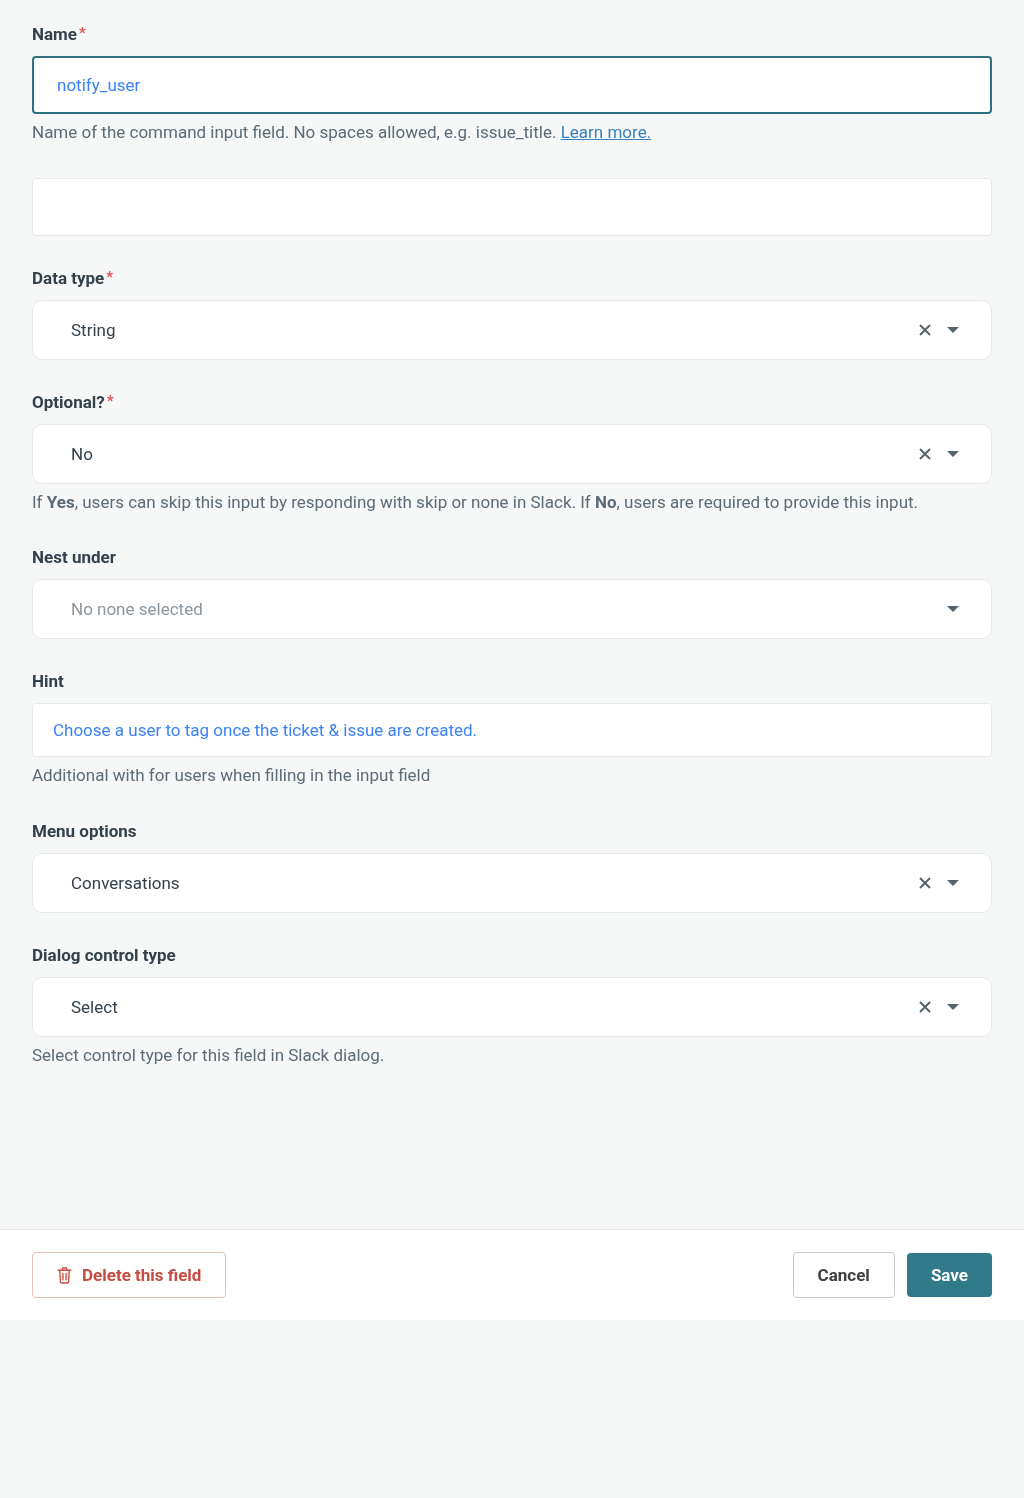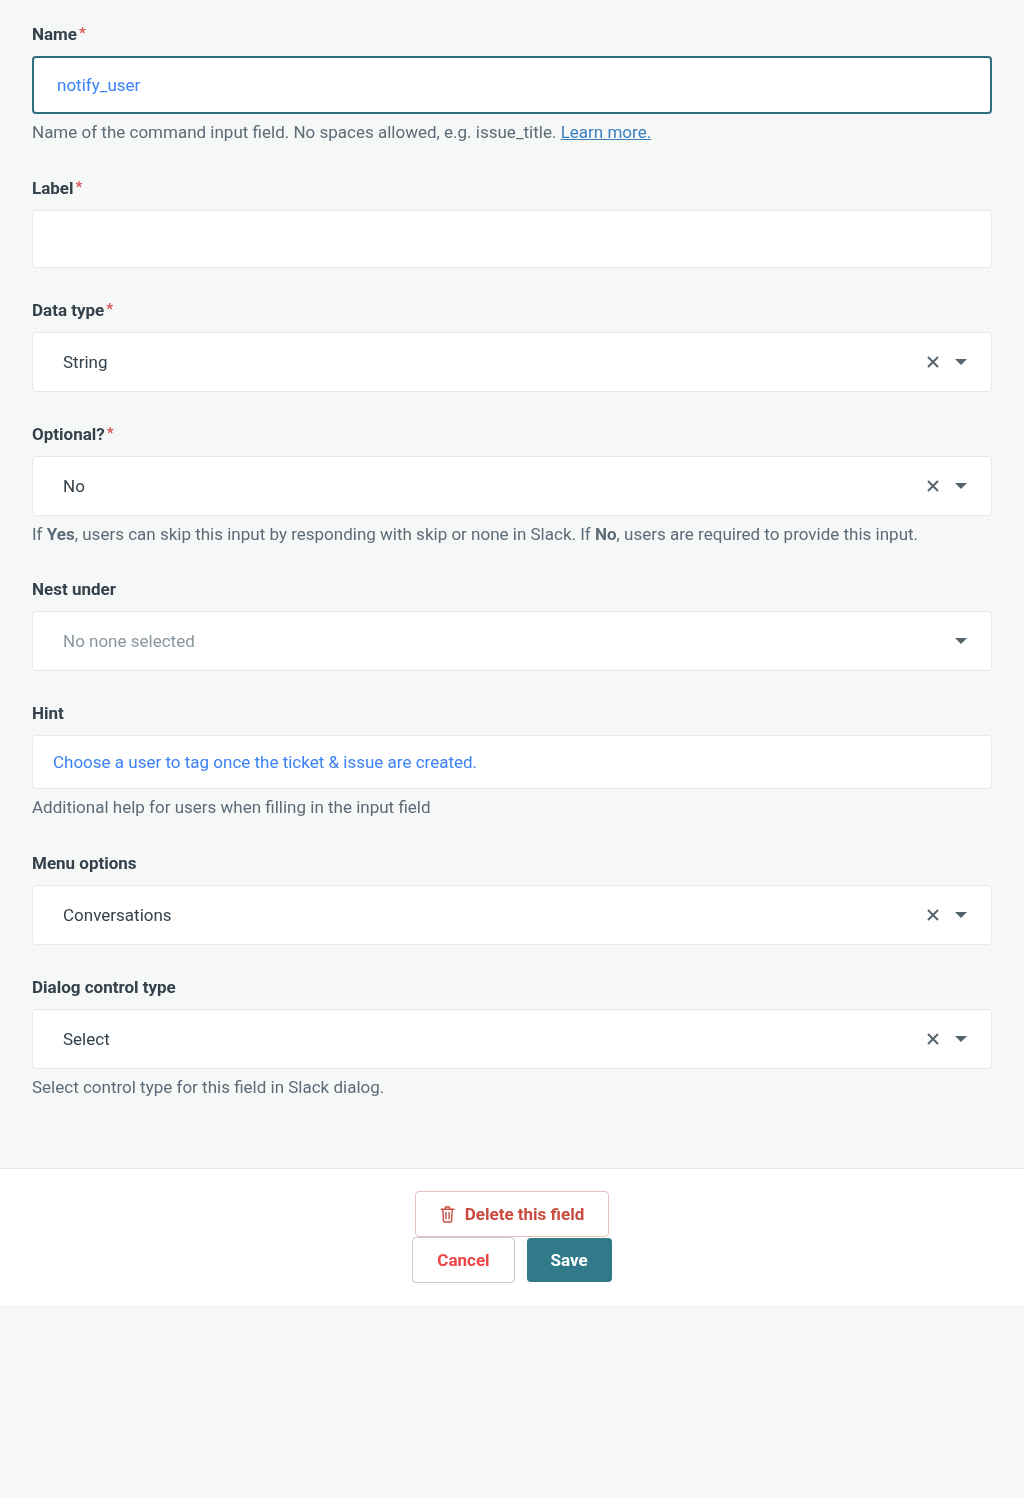--- a/index.html
+++ b/index.html
@@ -43,24 +43,24 @@
       font-family: inherit;
     }
     .input-text.focused {
       border: 2px solid #2f6f80;
       padding: 17px 23px;
     }
     .select-box {
       width: 100%;
       background: #fff;
       border: 1px solid #e6e9eb;
-      border-radius: 4px;
+      border-radius: 10px;
       display: flex;
       align-items: center;
-      padding: 4px;
+      padding: 12px;
       height: 60px;
       cursor: pointer;
     }
     .select-value {
       flex: 1;
       padding: 0 26px;
       font-size: 17px;
       color: #34414b;
     }
     .select-value.placeholder { color: #8a969f; }
@@ -97,21 +97,21 @@
       left: 0; right: 0;
       bottom: 168px;
       background: #fff;
       border-top: 1px solid #e6e9eb;
       padding: 22px 32px;
       display: flex;
       align-items: center;
       justify-content: space-between;
     }
     
-    .footer { bottom: 193px; flex-direction: column; }
+    .footer { bottom: 178px; }
     .btn {
       display: inline-flex;
       align-items: center;
       justify-content: center;
       font-size: 17px;
       font-weight: 700;
       padding: 12px 24px;
       border-radius: 4px;
       cursor: pointer;
       font-family: inherit;
@@ -123,21 +123,21 @@
       gap: 10px;
     }
     .trash-icon {
       width: 15px; height: 17px;
       display: inline-block;
       color: #c94b3f;
     }
     .btn-cancel {
       border: 1px solid #c3cbd1;
       background: #fff;
-      color: #ef4444;
+      color: #404040;
       margin-right: 12px;
     }
     .btn-save {
       border: none;
       background: #317a8a;
       color: #ffffff;
     }
     .footer-right { display: flex; align-items: center; }
     svg { display: block; }
   </style>
@@ -150,23 +150,20 @@
     <label class="label">
       <span>Name</span><span class="required">*</span>
     </label>
     <input type="text" class="input-text focused" value="notify_user" style="">
     <div class="help-text">
       <span>Name of the command input field. No spaces allowed, e.g. issue_title. </span><a href="#">Learn more.</a>
     </div>
   </div>
 
   <div class="form-group">
-    <label class="label">
-      <span>Label</span><span class="required">*</span>
-    </label>
     <input type="text" class="input-text" style="border-color: rgb(230, 233, 235);" value="">
   </div>
 
   <div class="form-group">
     <label class="label">
       <span>Data type</span><span class="required">*</span>
     </label>
     <div class="select-box">
       <div class="select-value">String</div>
       <div class="select-icons">
@@ -206,21 +203,21 @@
       <div class="select-value placeholder">No none selected</div>
       <div class="select-icons">
         <span class="icon-caret"></span>
       </div>
     </div>
   </div>
 
   <div class="form-group">
     <label class="label">Hint</label>
     <input type="text" class="input-text" style="border-color: rgb(230, 233, 235); padding: 16px 20px;" value="Choose a user to tag once the ticket &amp; issue are created.">
-    <div class="help-text">Additional help for users when filling in the input field</div>
+    <div class="help-text">Additional with for users when filling in the input field</div>
   </div>
 
   <div class="form-group">
     <label class="label">Menu options</label>
     <div class="select-box">
       <div class="select-value">Conversations</div>
       <div class="select-icons">
         <span class="icon-x">
           <svg viewBox="0 0 16 16" width="16" height="16">
               <path d="M3 3 L13 13 M13 3 L3 13" stroke="currentColor" stroke-width="2" fill="none"></path>

